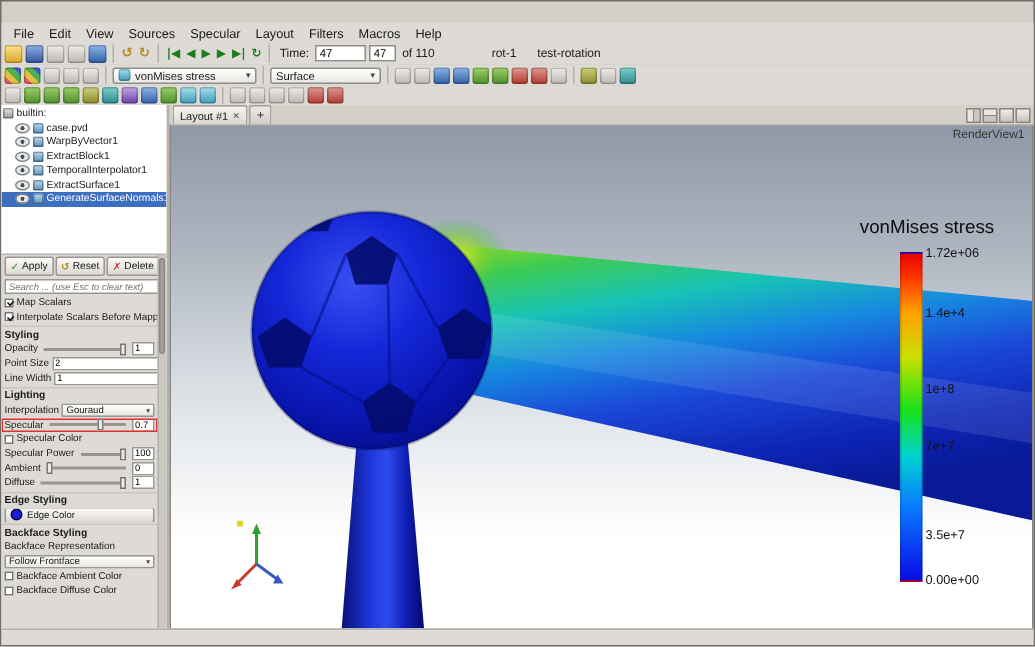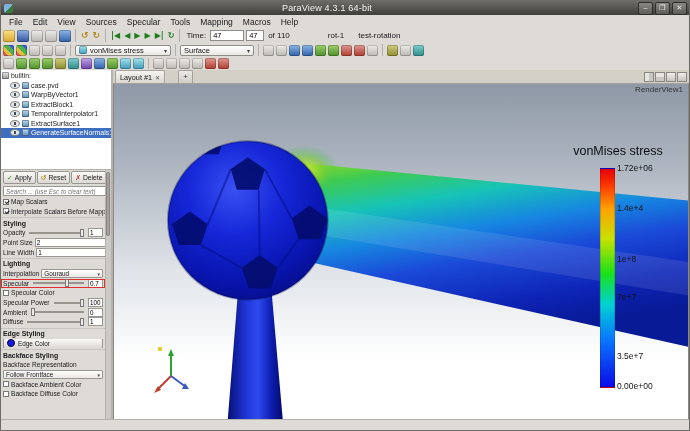--- a/index.html
+++ b/index.html
@@ -96,21 +96,21 @@
   .minicombo .arrow{margin-left:auto;font-size:5px;color:#444}
   .colorbtn{flex:1;height:9px;display:flex;align-items:center;gap:3px;background:linear-gradient(#fbfaf8,#dcd9d4);
             border:1px solid #9a9792;border-radius:2px;font-size:6.4px;padding:0 3px}
   .colordot{width:6px;height:6px;border-radius:50%;background:#1a1ae0;border:1px solid #05053a}
   .pvscroll{position:absolute;right:0;top:0;bottom:0;width:5px;background:#ccc9c4;border-left:1px solid #b5b2ad}
   .pvthumb{position:absolute;top:2px;left:0;width:4px;height:64px;background:#a5a29d;border:1px solid #8a8782;
            border-radius:2px;box-sizing:border-box}
 
   
   .viewarea{flex:1;display:flex;flex-direction:column;min-width:0}
-  .tabbar{height:13px;flex:none;display:flex;align-items:flex-end;gap:13px;padding:0 2px;background:#d4d0c8}
+  .tabbar{height:13px;flex:none;display:flex;align-items:flex-end;gap:1px;padding:0 2px;background:#d4d0c8}
   .tab{height:12px;background:linear-gradient(#f6f4f0,#dad7d2);border:1px solid #a5a29d;border-bottom:none;
        border-radius:2px 2px 0 0;display:flex;align-items:center;gap:3px;font-size:7.3px;padding:0 4px}
   .tabglyph{font-size:6px;color:#555}
   .addtab{width:13px;height:12px;border:1px solid #a5a29d;border-bottom:none;border-radius:2px 2px 0 0;
           background:linear-gradient(#eceae6,#d0cdc8);text-align:center;line-height:11px;font-size:8px;color:#333}
   .tabicons{margin-left:auto;display:flex;gap:1px;align-self:center}
   .tico{width:10px;height:10px;background:linear-gradient(#f0eeea,#c6c3be);border:1px solid #8a8782;box-sizing:border-box}
   .tico.splitv{background:linear-gradient(90deg,#e8e6e2 48%,#8a8782 48% 52%,#cac7c2 52%)}
   .tico.splith{background:linear-gradient(#e8e6e2 48%,#8a8782 48% 52%,#cac7c2 52%)}
 
@@ -131,36 +131,29 @@
   .axes{position:absolute;left:36px;bottom:24px}
 
   
   .status{position:absolute;bottom:0;left:0;right:0;height:10px;background:#dedbd6;border-top:1px solid #b5b2ad}
 </style>
 </head>
 <body>
 
 <div class="win">
 
-  <div class="titlebar">
-    <span class="appicon"></span>
-    <span class="title">ParaView 4.3.1 64-bit</span>
-    <span class="winbtn">–</span>
-    <span class="winbtn">❐</span>
-    <span class="winbtn">✕</span>
-  </div>
 
   <div class="menubar">
     <span class="menu">File</span>
     <span class="menu">Edit</span>
     <span class="menu">View</span>
     <span class="menu">Sources</span>
     <span class="menu">Specular</span>
-    <span class="menu">Tools</span>
-    <span class="menu">Mapping</span>
+    <span class="menu">Layout</span>
+    <span class="menu">Filters</span>
     <span class="menu">Macros</span>
     <span class="menu">Help</span>
   </div>
 
   <div class="tb" id="tb1">
     <span class="ic c-folder"></span>
     <span class="ic c-save"></span>
     <span class="ic c-gray"></span>
     <span class="ic c-gray"></span>
     <span class="ic c-blue"></span>

